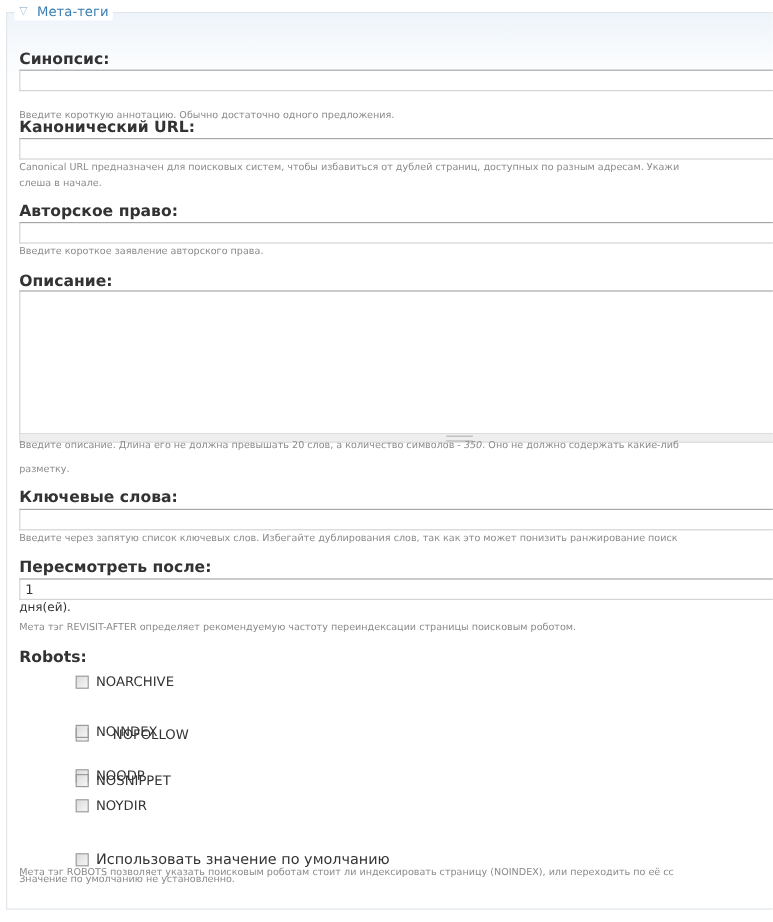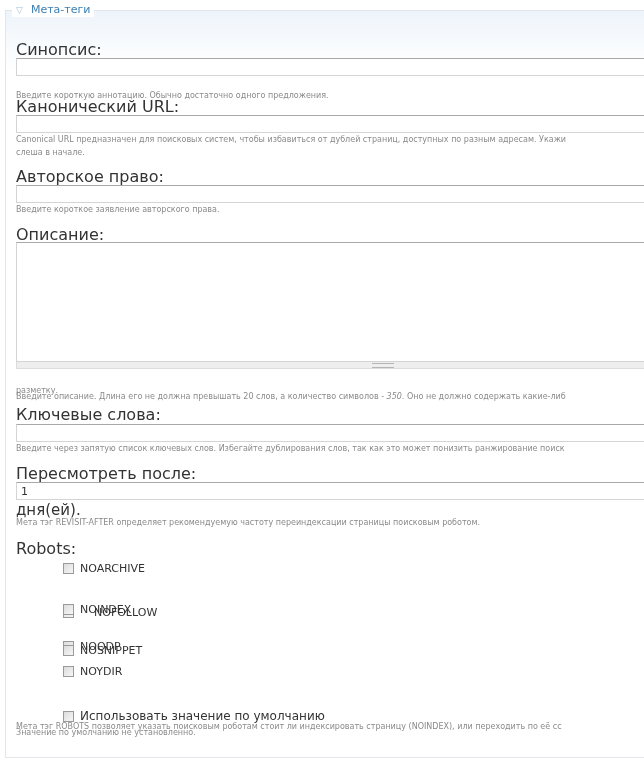--- a/index.html
+++ b/index.html
@@ -14,21 +14,21 @@
     background:linear-gradient(to bottom, #edf4fa 0px, #f7fafd 30px, #ffffff 60px);
     box-sizing:border-box;
   }
   .legend {
     position:absolute; left:12px; top:3px; background:#fff; padding:0 4px;
     font-size:11px; color:#3a7fb3; display:flex; align-items:center; gap:8px;
     height:14px; line-height:14px;
   }
   .legend .tri { color:#a6bccd; font-size:9px; }
   .field { position:absolute; left:16px; }
-  .lbl { font-weight:normal; font-size:16px; color:#333; line-height:14px; }
+  .lbl { font-weight:bold; font-size:13px; color:#333; line-height:14px; }
   .input {
     position:absolute; left:16px; height:18px; width:640px;
     border:1px solid #d4d4d4; border-top:1px solid #a8a8a8; background:#fff;
     box-sizing:border-box; font-size:11px; padding:2px 4px; color:#333;
     font-family:"DejaVu Sans", sans-serif;
   }
   .desc {
     position:absolute; left:16px; font-size:8px; color:#8a8a8a; line-height:13px;
     white-space:nowrap;
   }
@@ -43,21 +43,21 @@
   .grip .handle {
     position:absolute; left:355px; top:1px; width:22px; height:3px;
     border-top:1px solid #b5b5b5; border-bottom:1px solid #b5b5b5;
   }
   .cb-row { position:absolute; left:18px; display:flex; align-items:center; gap:6px; font-size:11px; color:#333;padding-left:45px; }
   .cb {
     width:11px; height:11px; border:1px solid #9a9a9a; box-sizing:border-box;
     background:linear-gradient(135deg, #dcdcdc, #f6f6f6);
   }
   .cb-row.big { font-size:12px; }
-  .unit { position:absolute; left:16px; top:501px; font-size:15px; color:#333; }
+  .unit { position:absolute; left:16px; top:501px; font-size:10px; color:#333; }
   em { font-style:italic; }
 </style>
 </head>
 <body>
 
 <div class="fieldset"></div>
 
 <div class="legend">
   <span class="tri">▽</span>
   <span>Мета-теги</span>
@@ -74,21 +74,21 @@
 
 <div class="field lbl" style="top:170px;">Авторское право:</div>
 <input class="input" style="top: 185px;" value="">
 <div class="desc" style="top:203px;">Введите короткое заявление авторского права.</div>
 
 <div class="field lbl" style="top:228px;">Описание:</div>
 <textarea class="textarea" style=""></textarea>
 <div class="grip">
     <div class="handle"></div>
   </div>
-<div class="desc" style="top:390px;text-align:center;"><span>Введите описание. Длина его не должна превышать 20 слов, а количество символов - </span><em>350</em><span>. Оно не должно содержать какие-либ</span></div>
+<div class="desc" style="top:364px;text-align:center;"><span>Введите описание. Длина его не должна превышать 20 слов, а количество символов - </span><em>350</em><span>. Оно не должно содержать какие-либ</span></div>
 <div class="desc" style="top:384px;">разметку.</div>
 
 <div class="field lbl" style="top:408px;">Ключевые слова:</div>
 <input class="input" style="top: 424px;" value="">
 <div class="desc" style="top:442px;">Введите через запятую список ключевых слов. Избегайте дублирования слов, так как это может понизить ранжирование поиск</div>
 
 <div class="field lbl" style="top:467px;">Пересмотреть после:</div>
 <input class="input" style="top: 482px;" value="1">
 <div class="unit">дня(ей).</div>
 <div class="desc" style="top:516px;">Мета тэг REVISIT-AFTER определяет рекомендуемую частоту переиндексации страницы поисковым роботом.</div>

